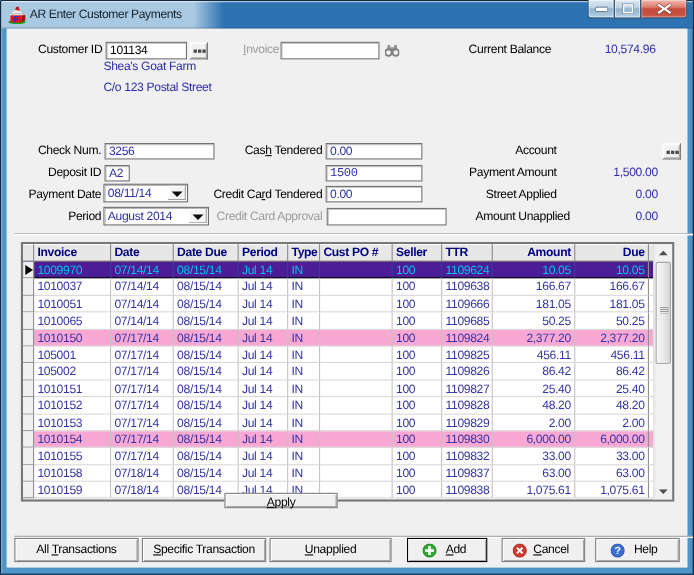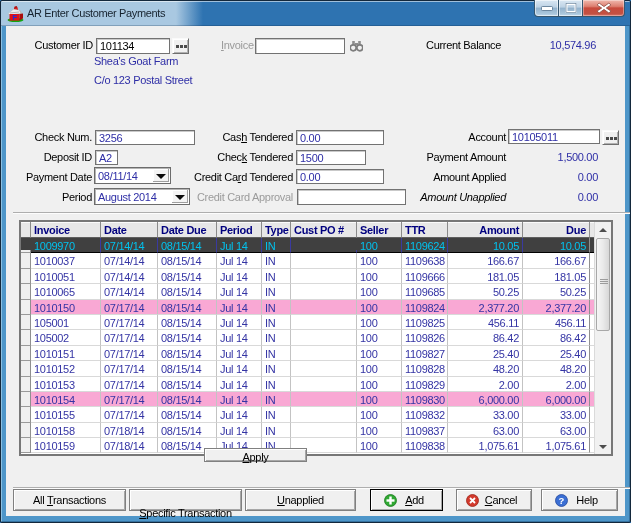--- a/index.html
+++ b/index.html
@@ -56,21 +56,21 @@
   background:linear-gradient(#aeaeae 0 50%, #fdfdfd 50% 100%); }
 
 #grid { position:absolute; left:13px; top:194px; width:594px; height:236px;
   border:2px solid #777777; background:#fff; }
 #grid .hdr { display:flex; height:16px; background:#e7e7e7; color:#00007f; font-weight:bold; }
 #grid .hdr .c { border-right:1px solid #8a8a8a; border-bottom:1px solid #5e5e5e;
   box-shadow: inset 0 1px 0 #fbfbfb; padding:2px 3px 0 3px; white-space:nowrap; overflow:hidden; }
 #grid .row { display:flex; height:15.4px; color:#3434a4; background:#fff; }
 #grid .row .c { border-right:1px solid #c3c3c3; border-bottom:1px solid #d9d9d9;
   padding:2px 3px 0 3px; white-space:nowrap; overflow:hidden; }
-#grid .row.sel { background:#404040; color:#00c2ee;align-items:flex-end; }
+#grid .row.sel { background:#4c1d95; color:#00c2ee; }
 #grid .row.sel .c { border-right-color:#3a3aa0; border-bottom-color:#000; }
 #grid .row.cyan { background:#f9a8d4; }
 .c.sel0 { background:#f0f0f0; border-right:1px solid #8f8f8f !important; border-bottom:1px solid #9a9a9a !important; position:relative; }
 .w0{width:10px; flex:none;} .w1{width:70px; flex:none;} .w2{width:57px; flex:none;}
 .w3{width:59px; flex:none;} .w4{width:45px; flex:none;} .w5{width:29px; flex:none;}
 .w6{width:66px; flex:none;} .w7{width:45px; flex:none;} .w8{width:46px; flex:none;}
 .w9{width:75px; flex:none;} .w10{width:67px; flex:none; border-right-color:#8f8f8f !important;}
 .wS{width:4px; flex:none; border-right:none !important;}
 #rows { position:absolute; left:0; top:16px; width:573px; }
 #hdrbar { position:absolute; left:0; top:0; width:573px; }
@@ -156,39 +156,37 @@
     <div class="inp" style="left:89px; top:104px; width:100px; height:15px;">3256</div>
     <div class="lbl r" style="left:0px; top:125px; width:86px;">Deposit ID</div>
     <div class="inp" style="left:89px; top:124px; width:23px; height:15px;">A2</div>
     <div class="lbl r" style="left:0px; top:145px; width:86px;">Payment Date</div>
     <div class="combo" style="left:88px; top:141px; width:77px; height:17px;">08/11/14<span class="btn"></span></div>
     <div class="lbl r" style="left:0px; top:165px; width:86px;">Period</div>
     <div class="combo" style="left:88px; top:162px; width:96px; height:17px;">August 2014<span class="btn"></span></div>
 
     <div class="lbl r" style="left:150px; top:105px; width:137px;">Cas<u>h</u> Tendered</div>
     <div class="inp" style="left:290px; top:104px; width:88px; height:15px;">0.00</div>
-    <div class="lbl r" style="left:150px; top:125px; width:137px;">Chec<u>k</u> Tendered</div>
-    <div class="inp" style="left:290px; top:124px; width:70px; height:15px;">1500</div>
+    <div class="inp" style="left:290px; top:124px; width:88px; height:15px;font-family:Liberation Mono, monospace;">1500</div>
     <div class="lbl r" style="left:150px; top:145px; width:137px;">Credit Ca<u>r</u>d Tendered</div>
     <div class="inp" style="left:290px; top:143px; width:88px; height:15px;">0.00</div>
     <div class="lbl r gray" style="left:150px; top:165px; width:137px;">Credit Card Approval</div>
     <div class="inp" style="left:291px; top:163px; width:109px; height:16px;"></div>
 
     <div class="lbl r" style="left:400px; top:105px; width:100px;">Account</div>
-    <div class="inp" style="left:502px; top:103px; width:92px; height:15px;">10105011</div>
     <div class="dots" style="left:596px; top:104px; width:17px; height:15px;">
         <i class="d1"></i>
         <i class="d2"></i>
         <i class="d3"></i>
       </div>
     <div class="lbl r" style="left:400px; top:125px; width:100px;">Payment Amount</div>
     <div class="lbl blue r" style="left:492px; top:125px; width:100px;">1,500.00</div>
-    <div class="lbl r" style="left:400px; top:145px; width:100px;">Amount Applied</div>
+    <div class="lbl r" style="left:400px; top:145px; width:100px;">Street Applied</div>
     <div class="lbl blue r" style="left:492px; top:145px; width:100px;">0.00</div>
-    <div class="lbl r" style="left:400px; top:165px; width:100px;font-style:italic;">Amount Unapplied</div>
+    <div class="lbl r" style="left:400px; top:165px; width:112px;">Amount Unapplied</div>
     <div class="lbl blue r" style="left:492px; top:165px; width:100px;">0.00</div>
 
     <div class="hline" style="top:186px;"></div>
 
     <div id="grid">
       <div id="hdrbar" class="hdr">
         <div class="c w0"></div>
           <div class="c w1">Invoice</div>
           <div class="c w2">Date</div>
         <div class="c w3">Date Due</div>
@@ -408,21 +406,21 @@
         <div id="thumb"></div>
         <div class="sbtn dn arrow-dn"></div>
       </div>
     </div>
 
     <div class="pbtn" style="left:198px; top:422px; width:103px; height:14px; padding-top:2px;"><u>A</u>pply</div>
 
     <div class="hline" style="top:461px;"></div>
 
     <div class="pbtn" style="left:7px; top:463px; width:113px; height:22px; padding-top:4px;">All <u>T</u>ransactions</div>
-    <div class="pbtn" style="left:123px; top:463px; width:113px; height:22px; padding-top:17px;"><u>S</u>pecific Transaction</div>
+    <div class="pbtn" style="left:123px; top:463px; width:113px; height:22px; padding-top:4px;"><u>S</u>pecific Transaction</div>
     <div class="pbtn" style="left:239px; top:463px; width:111px; height:22px; padding-top:4px;"><u>U</u>napplied</div>
     <div class="pbtn" style="left:364px; top:463px; width:73px; height:22px; padding-top:4px; border-color:#000; box-shadow: inset 1px 1px 0 #fff, inset -1px -1px 0 #a7a7a7;">
       <svg style="position:absolute;left:13px;top:4px;" width="13" height="13" viewBox="0 0 13 13">
         <circle cx="6.5" cy="6.5" r="6" fill="#2fa832" stroke="#1d7a20" stroke-width="0.8"></circle>
         <rect x="5.3" y="2.5" width="2.4" height="8" fill="#fff"></rect>
           <rect x="2.5" y="5.3" width="8" height="2.4" fill="#fff"></rect>
       </svg>
       <span style="margin-left:16px;"><u>A</u>dd</span></div>
     <div class="pbtn" style="left:450px; top:463px; width:76px; height:22px; padding-top:4px;">
       <svg style="position:absolute;left:9px;top:4px;" width="13" height="13" viewBox="0 0 13 13">

